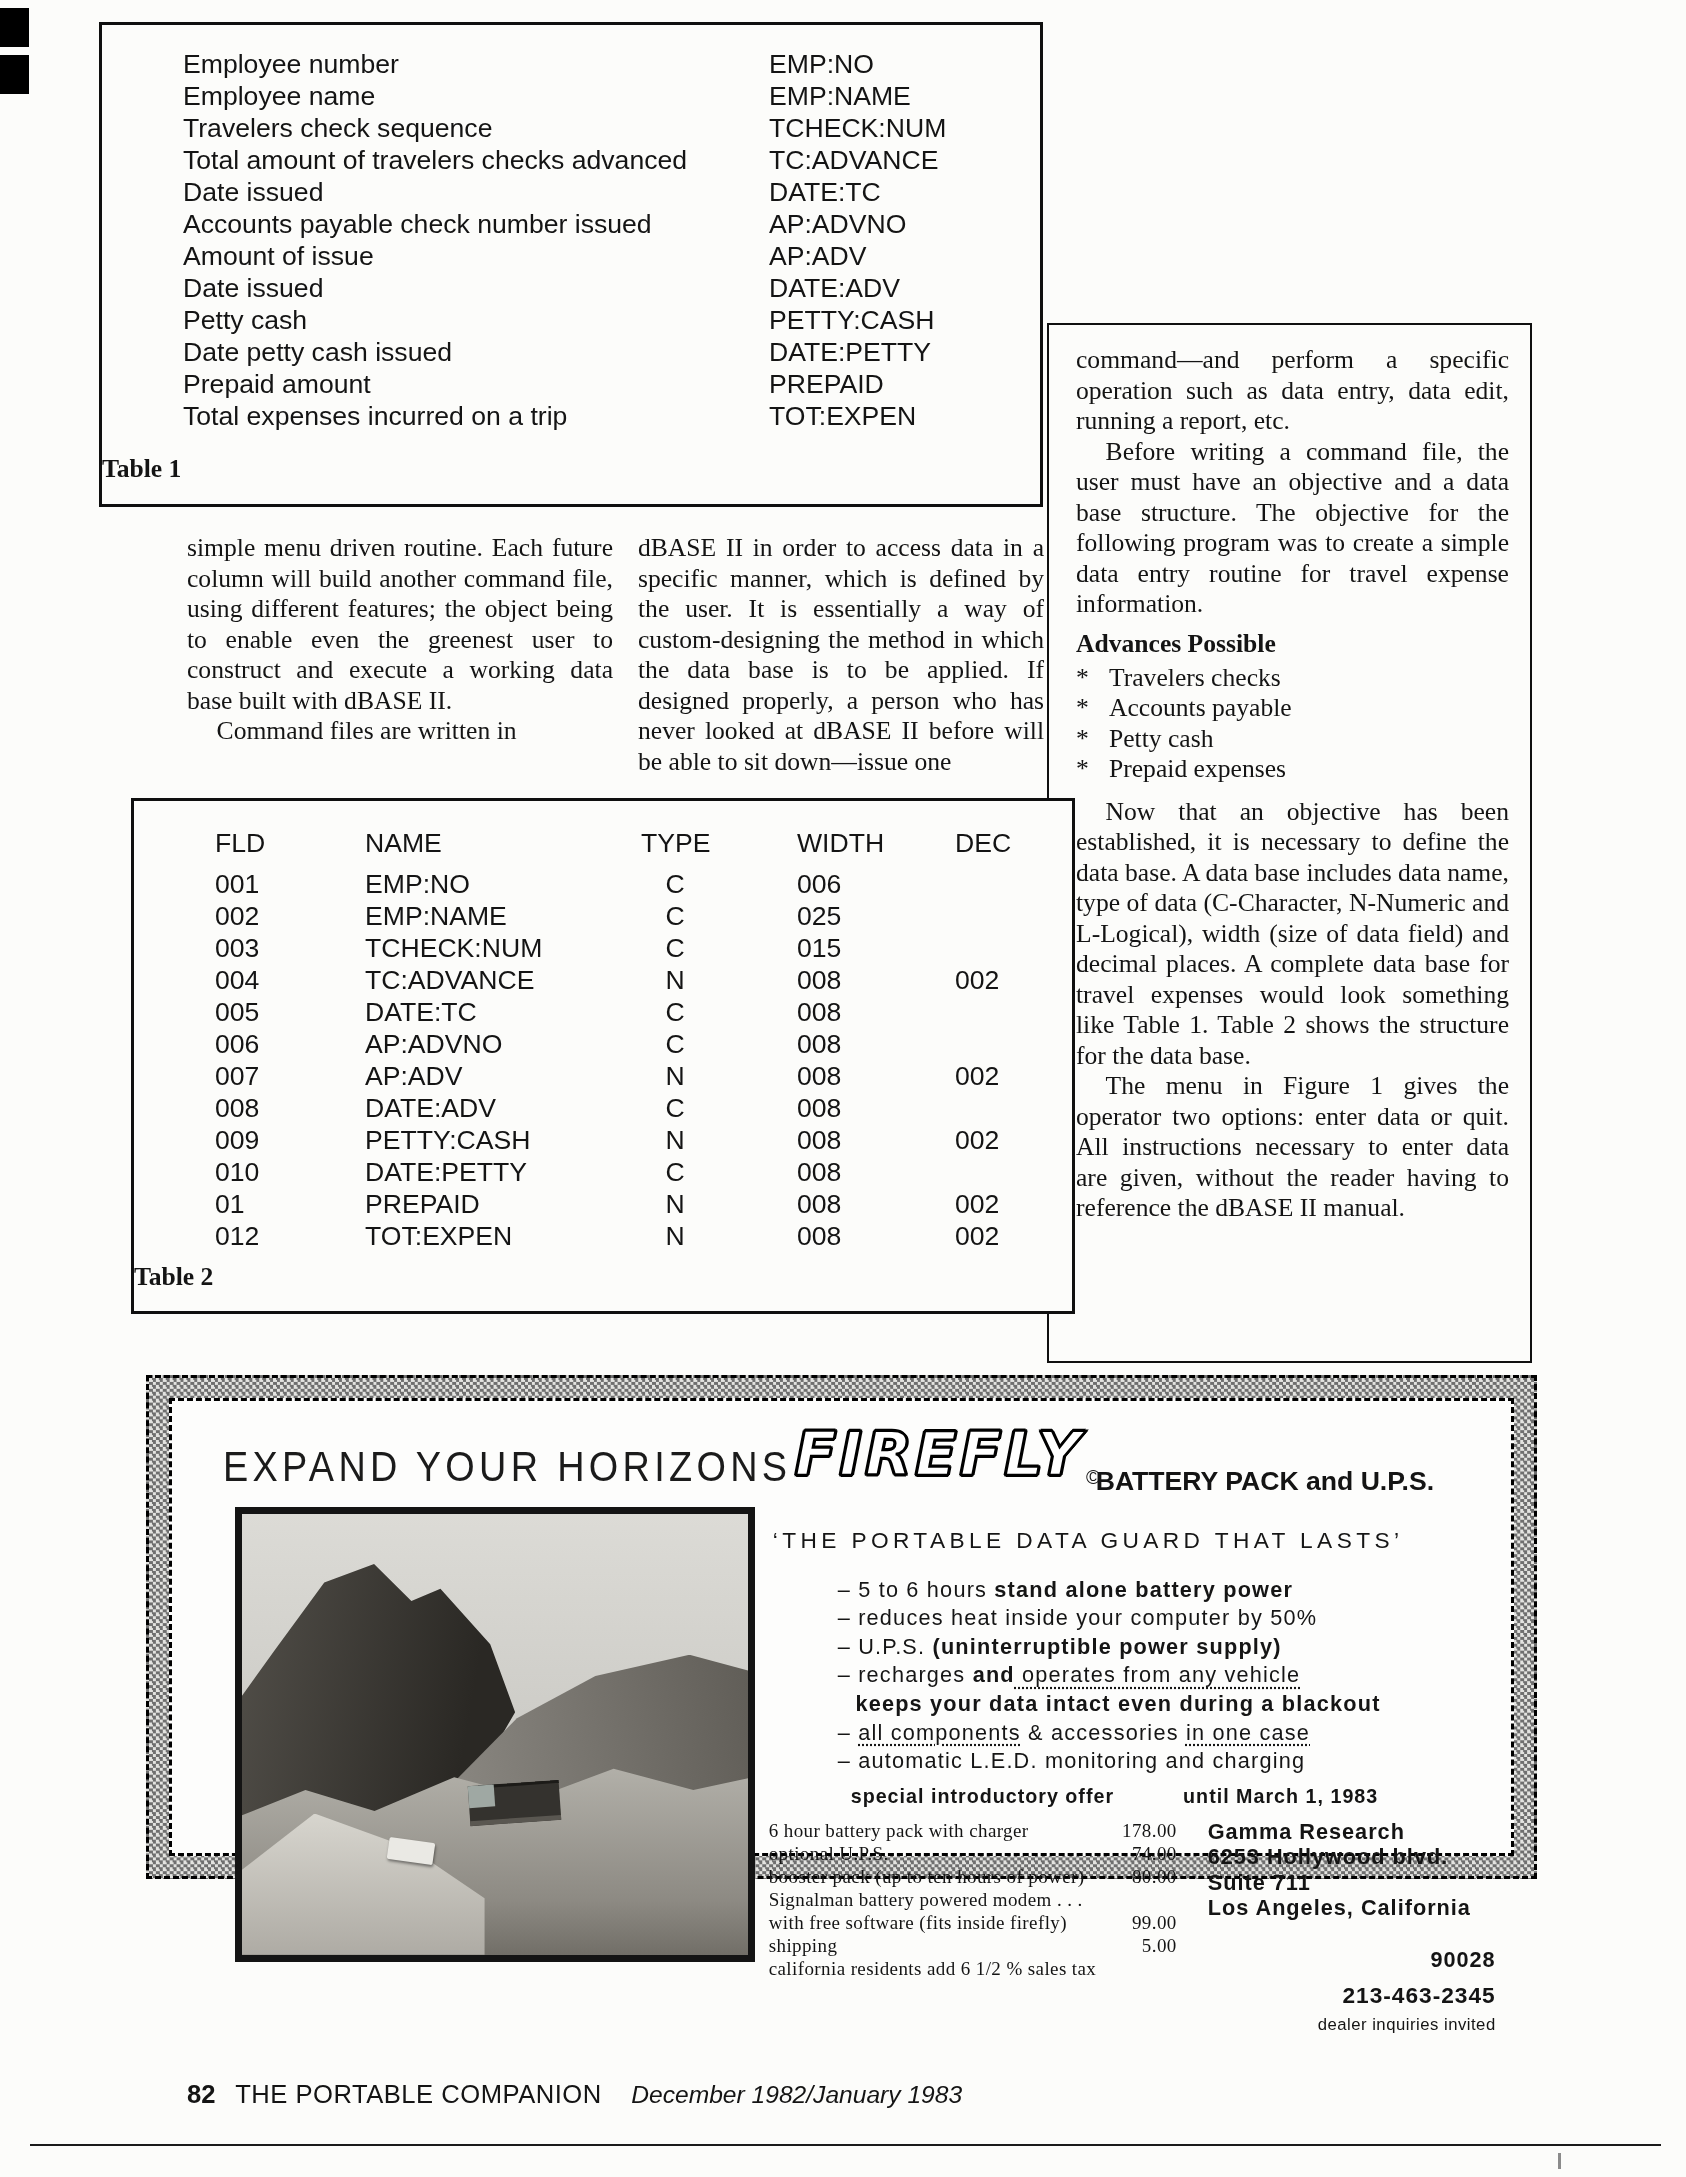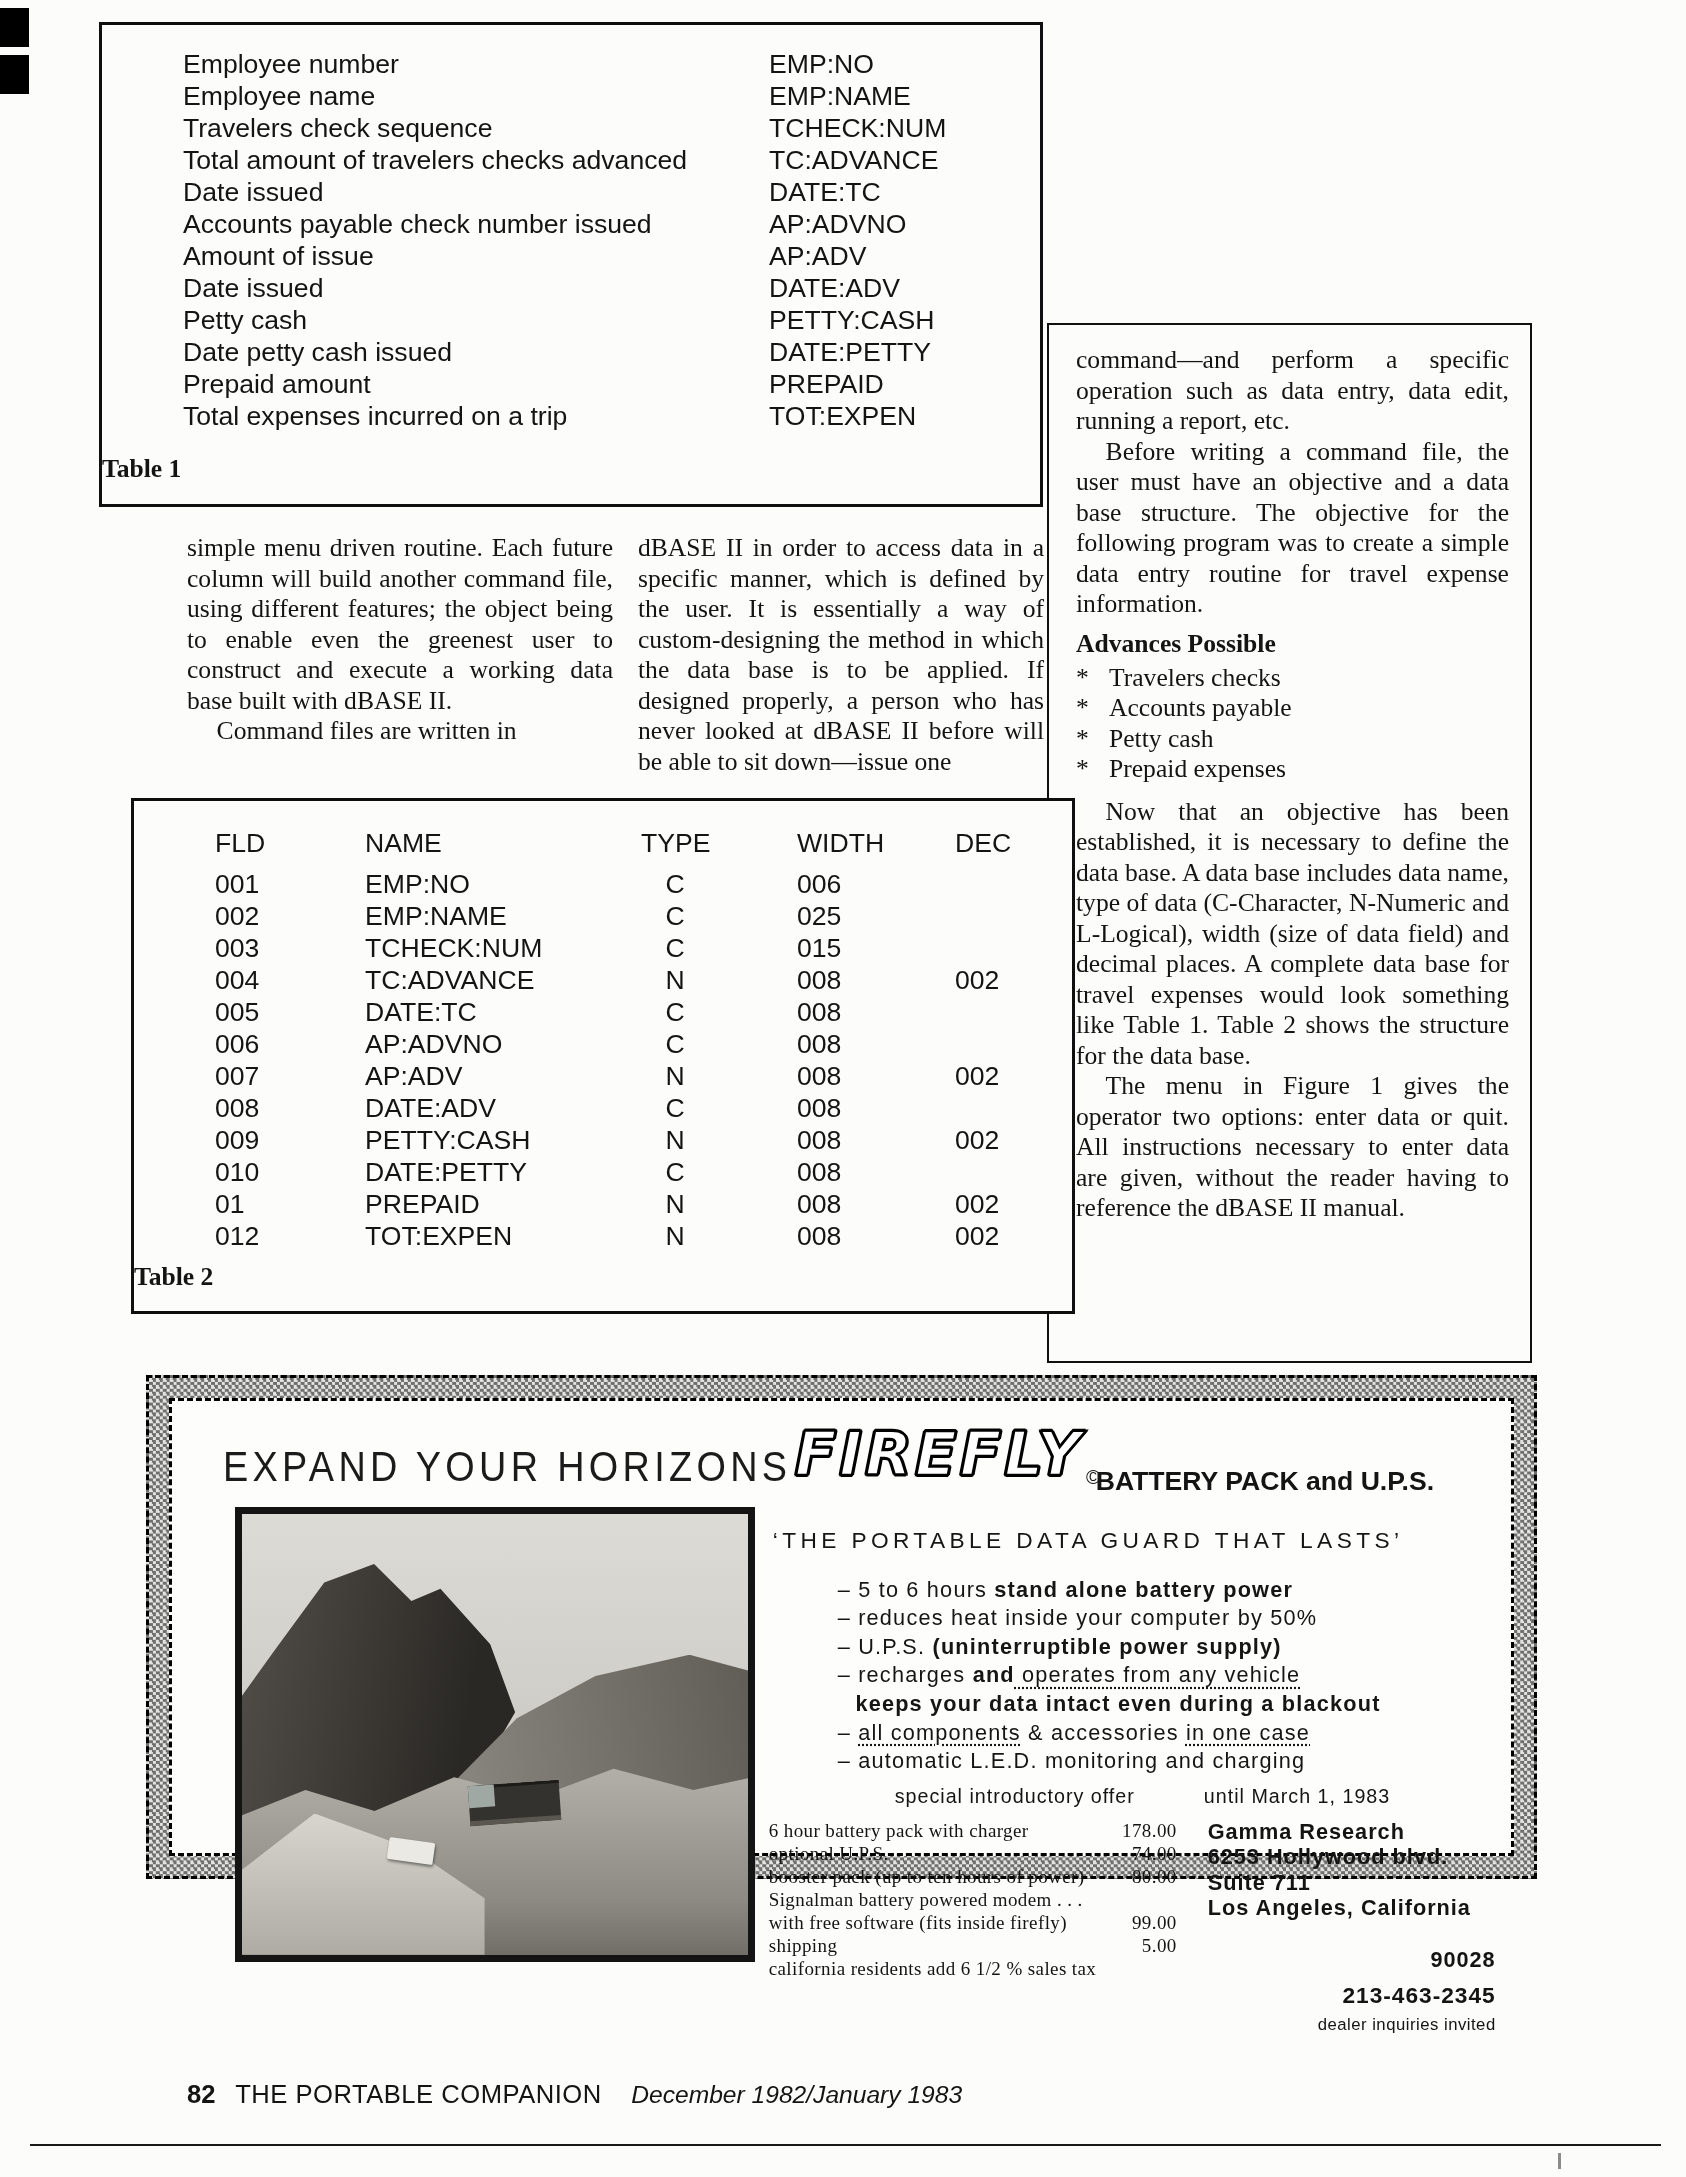--- a/index.html
+++ b/index.html
@@ -90,22 +90,22 @@
   .phone { left:29%; top:74%; width:9%; height:5%; background:#eae9e4; transform:rotate(8deg);
     box-shadow:1px 2px 3px rgba(0,0,0,0.45); border-radius:2px; }
 
   
   .features { position:absolute; left:666px; top:175px; font-family:"Liberation Sans", sans-serif;
     font-size:21.7px; line-height:28.6px; letter-spacing:1.2px; white-space:nowrap; color:#151515; }
   .feat b { font-weight:bold; }
   .feat .u { text-decoration:underline dotted; text-underline-offset:4.9px; }
   .feat-cont { padding-left:17.7px; }
 
-  .ad-offer { position:absolute; left:723px; top:384px; display:flex; gap:69px;
-    font-family:"Liberation Sans", sans-serif; font-size:19.7px; letter-spacing:1px; }
+  .ad-offer { position:absolute; left:679px; top:384px; display:flex; gap:69px;
+    font-family:"Liberation Sans", sans-serif; font-size:19.7px; letter-spacing:1px;font-weight:bold; }
 
   .prices { position:absolute; left:597px; top:418px; width:408px;
     font-family:Liberation Serif, serif; font-size:19px; line-height:23px; letter-spacing:0.4px; }
   .price-row { display:flex; justify-content:space-between; white-space:nowrap; }
 
   .contact { position:absolute; left:1036px; top:418px; width:288px;
     font-family:"Liberation Sans", sans-serif; font-weight:bold; font-size:21.7px;
     line-height:25.6px; letter-spacing:1px; }
   .contact .right { text-align:right;margin-top:26px; }
   .contact .phone-line { text-align:right; margin-top:9.9px; font-size:22.7px; }

